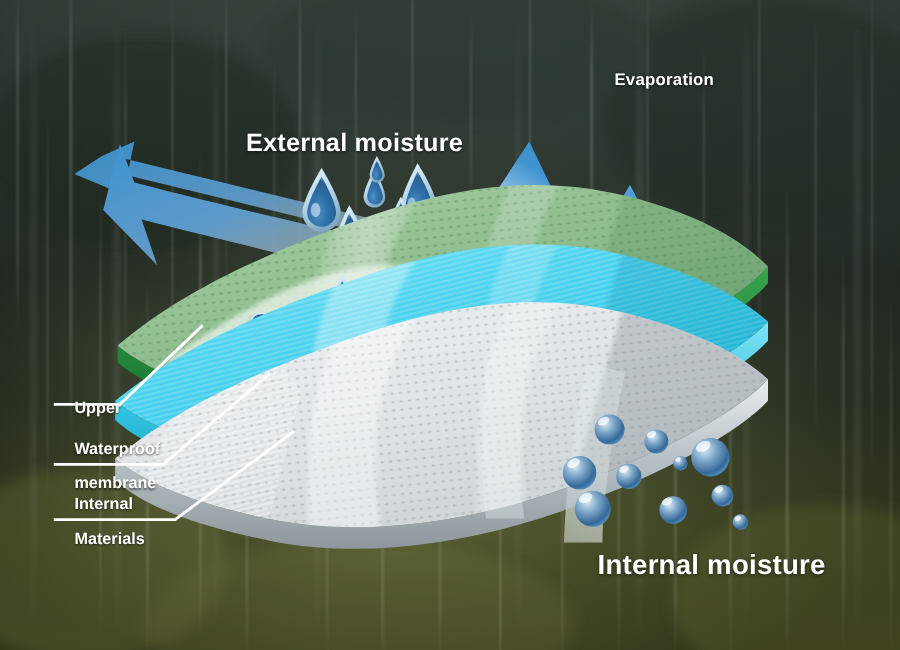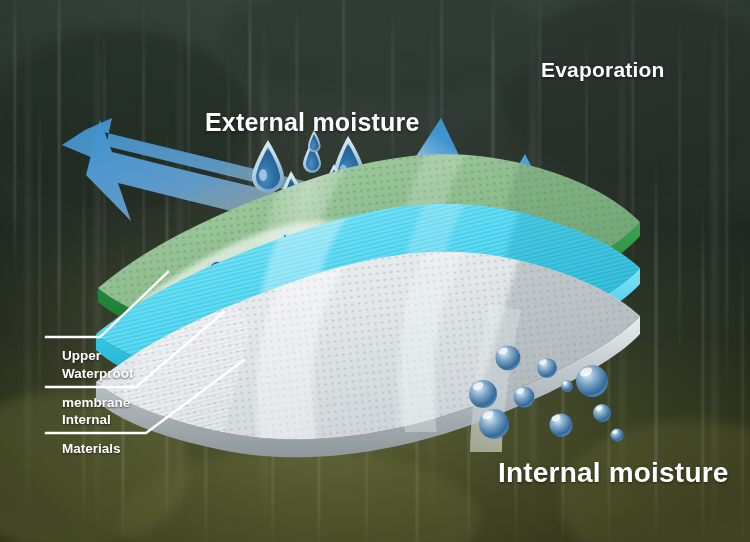--- a/index.html
+++ b/index.html
@@ -1,26 +1,26 @@
 <!DOCTYPE html>
 <html><head>
 <meta charset="utf-8">
 <style>
   html,body{margin:0;padding:0;background:#0d1310;}
   body{font-family:"Liberation Sans","DejaVu Sans",sans-serif;}
   #stage{position:relative;width:750px;height:542px;overflow:hidden;}
   #stage svg.full{position:absolute;left:0;top:0;width:750px;height:542px;}
   .lbl{position:absolute;color:#ffffff;font-weight:700;letter-spacing:.2px;
        text-shadow:0 1px 3px rgba(0,0,0,.55);pointer-events:none;}
-  #lbl-evaporation{left:512px;top:58px;font-size:21px;margin-left:29px;}
-  #lbl-external{left:205px;top:108px;font-size:25px;}
-  #lbl-internal{left:498px;top:457px;font-size:28px;}
+  #lbl-evaporation{left:512px;top:58px;font-size:14px;}
+  #lbl-external{left:205px;top:108px;font-size:21px;}
+  #lbl-internal{left:498px;top:457px;font-size:23px;}
   .clbl{position:absolute;color:#fff;font-weight:700;font-size:13.5px;line-height:14.5px;
         text-shadow:0 1px 2px rgba(0,0,0,.6);pointer-events:none;white-space:pre;}
-  #cl-upper{left:47px;top:334px;}
+  #cl-upper{left:47px;top:318px;}
   #cl-membrane{left:47px;top:352px;}
   #cl-internal{left:47px;top:398px;}
 </style>
 </head>
 <body>
 
 <div id="stage">
 
   <svg class="full" viewBox="0 0 750 542">
     <defs>

